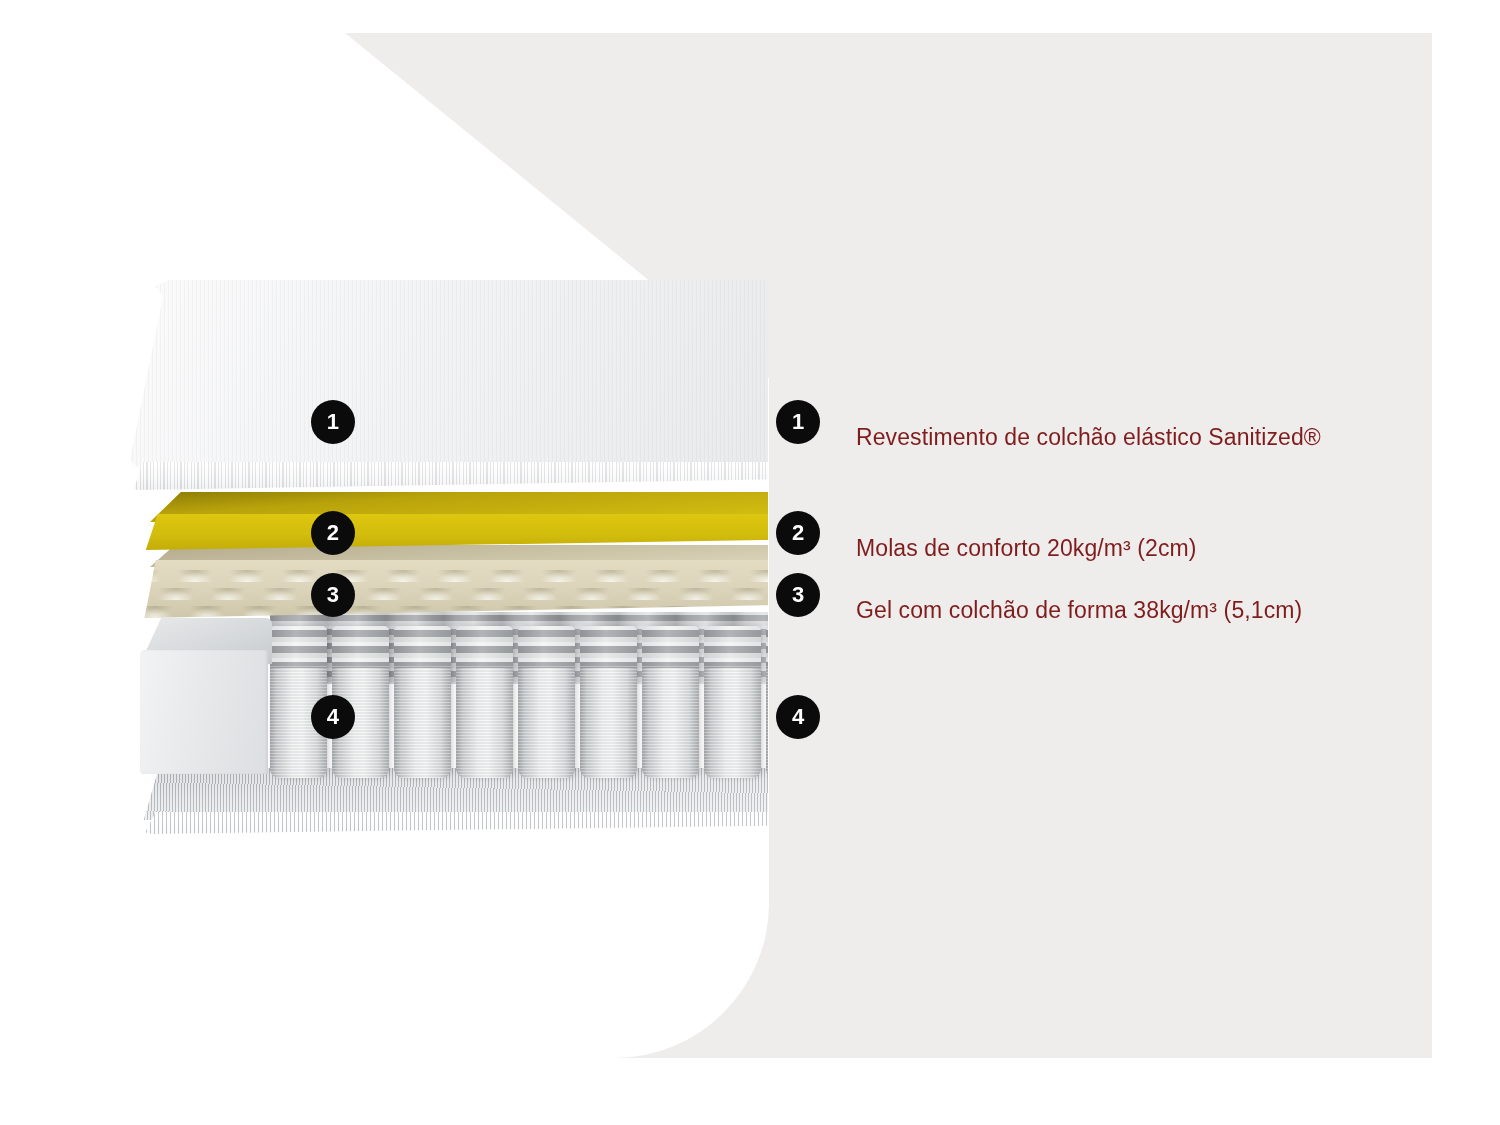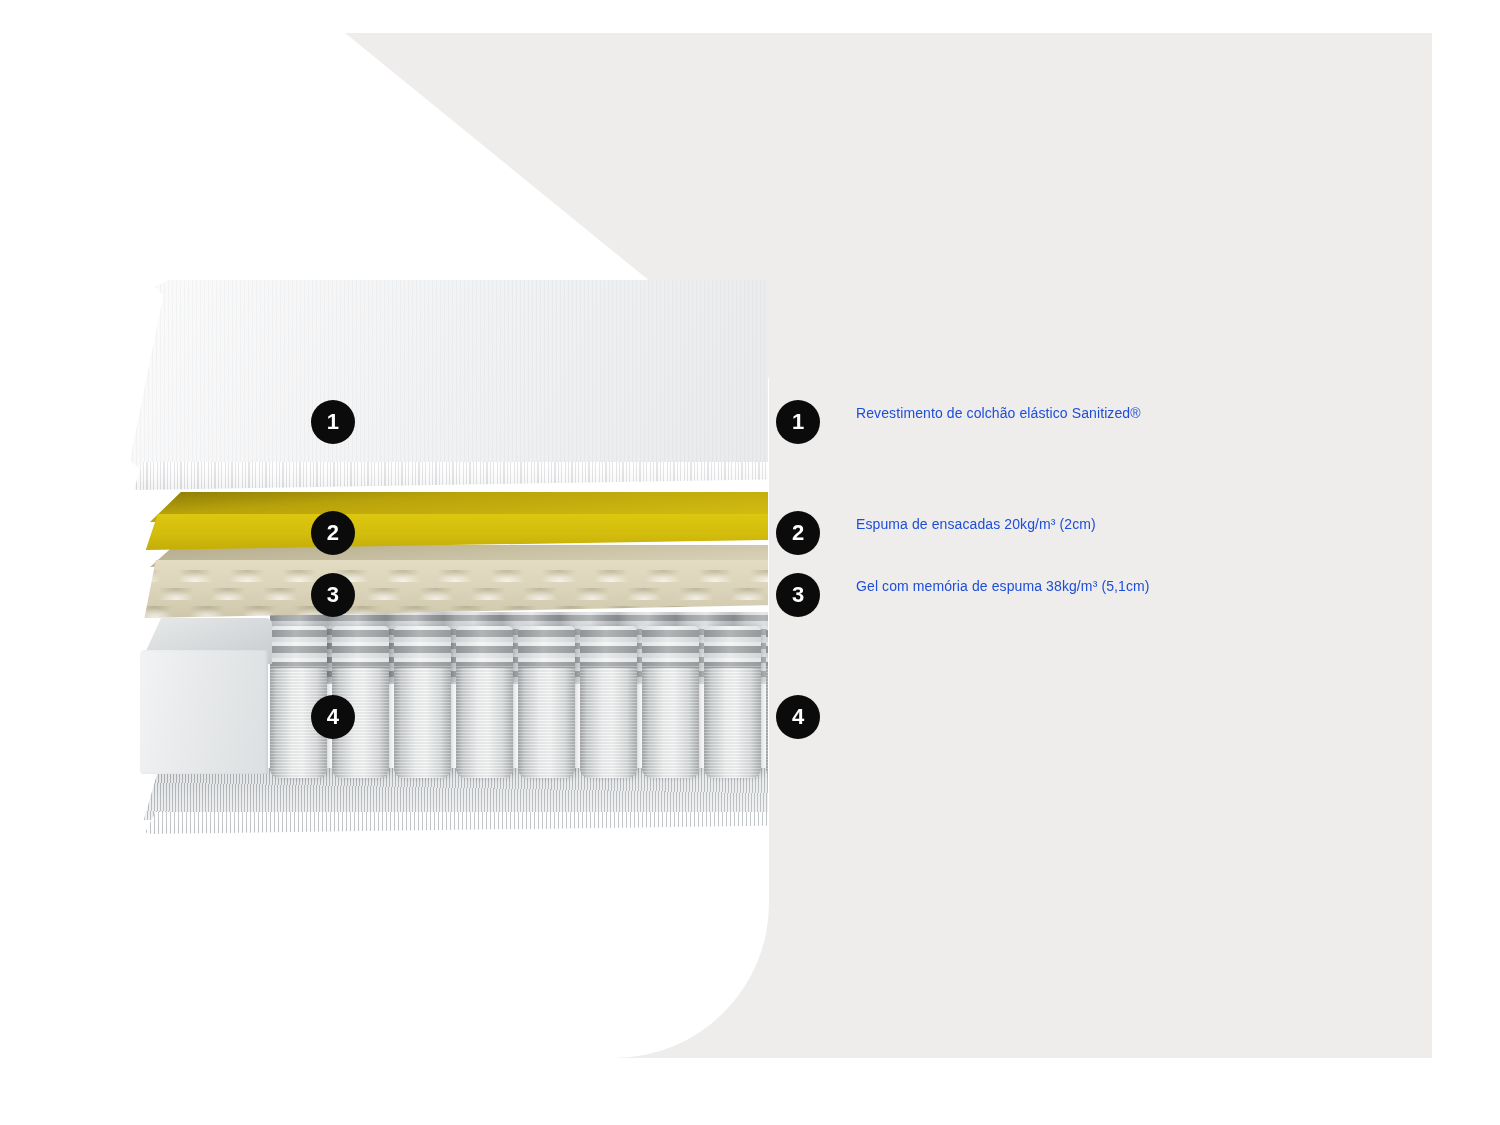--- a/index.html
+++ b/index.html
@@ -315,24 +315,24 @@
     border-radius: 50%;
     background: #0b0b0b;
     color: #ffffff;
     font-size: 22px;
     font-weight: 700;
     line-height: 44px;
     text-align: center;
   }
   .legend-text {
     margin-left: 36px;
-    margin-top: 2px;
-    font-size: 14px;
+    margin-top: 19px;
+    font-size: 23px;
     font-weight: 500;
-    color: #1d4ed8;
+    color: #7f1d1d;
     line-height: 1.58;
     letter-spacing: .1px;
     max-width: 500px;
   }
 </style>
 </head>
 <body>
 
 <div class="stage">
 
@@ -386,26 +386,26 @@
 
   <div class="legend">
 
     <div class="legend-row" style="top:20px; left:0;">
       <div class="legend-badge">1</div>
       <div class="legend-text">Revestimento de colchão elástico Sanitized®</div>
     </div>
 
     <div class="legend-row" style="top:131px; left:0;">
       <div class="legend-badge">2</div>
-      <div class="legend-text">Espuma de ensacadas 20kg/m³ (2cm)</div>
+      <div class="legend-text">Molas de conforto 20kg/m³ (2cm)</div>
     </div>
 
     <div class="legend-row" style="top:193px; left:0;">
       <div class="legend-badge">3</div>
-      <div class="legend-text">Gel com memória de espuma 38kg/m³ (5,1cm)</div>
+      <div class="legend-text">Gel com colchão de forma 38kg/m³ (5,1cm)</div>
     </div>
 
     <div class="legend-row" style="top:315px; left:0;">
       <div class="legend-badge">4</div>
     </div>
 
   </div>
 </div>
 
 </body></html>

